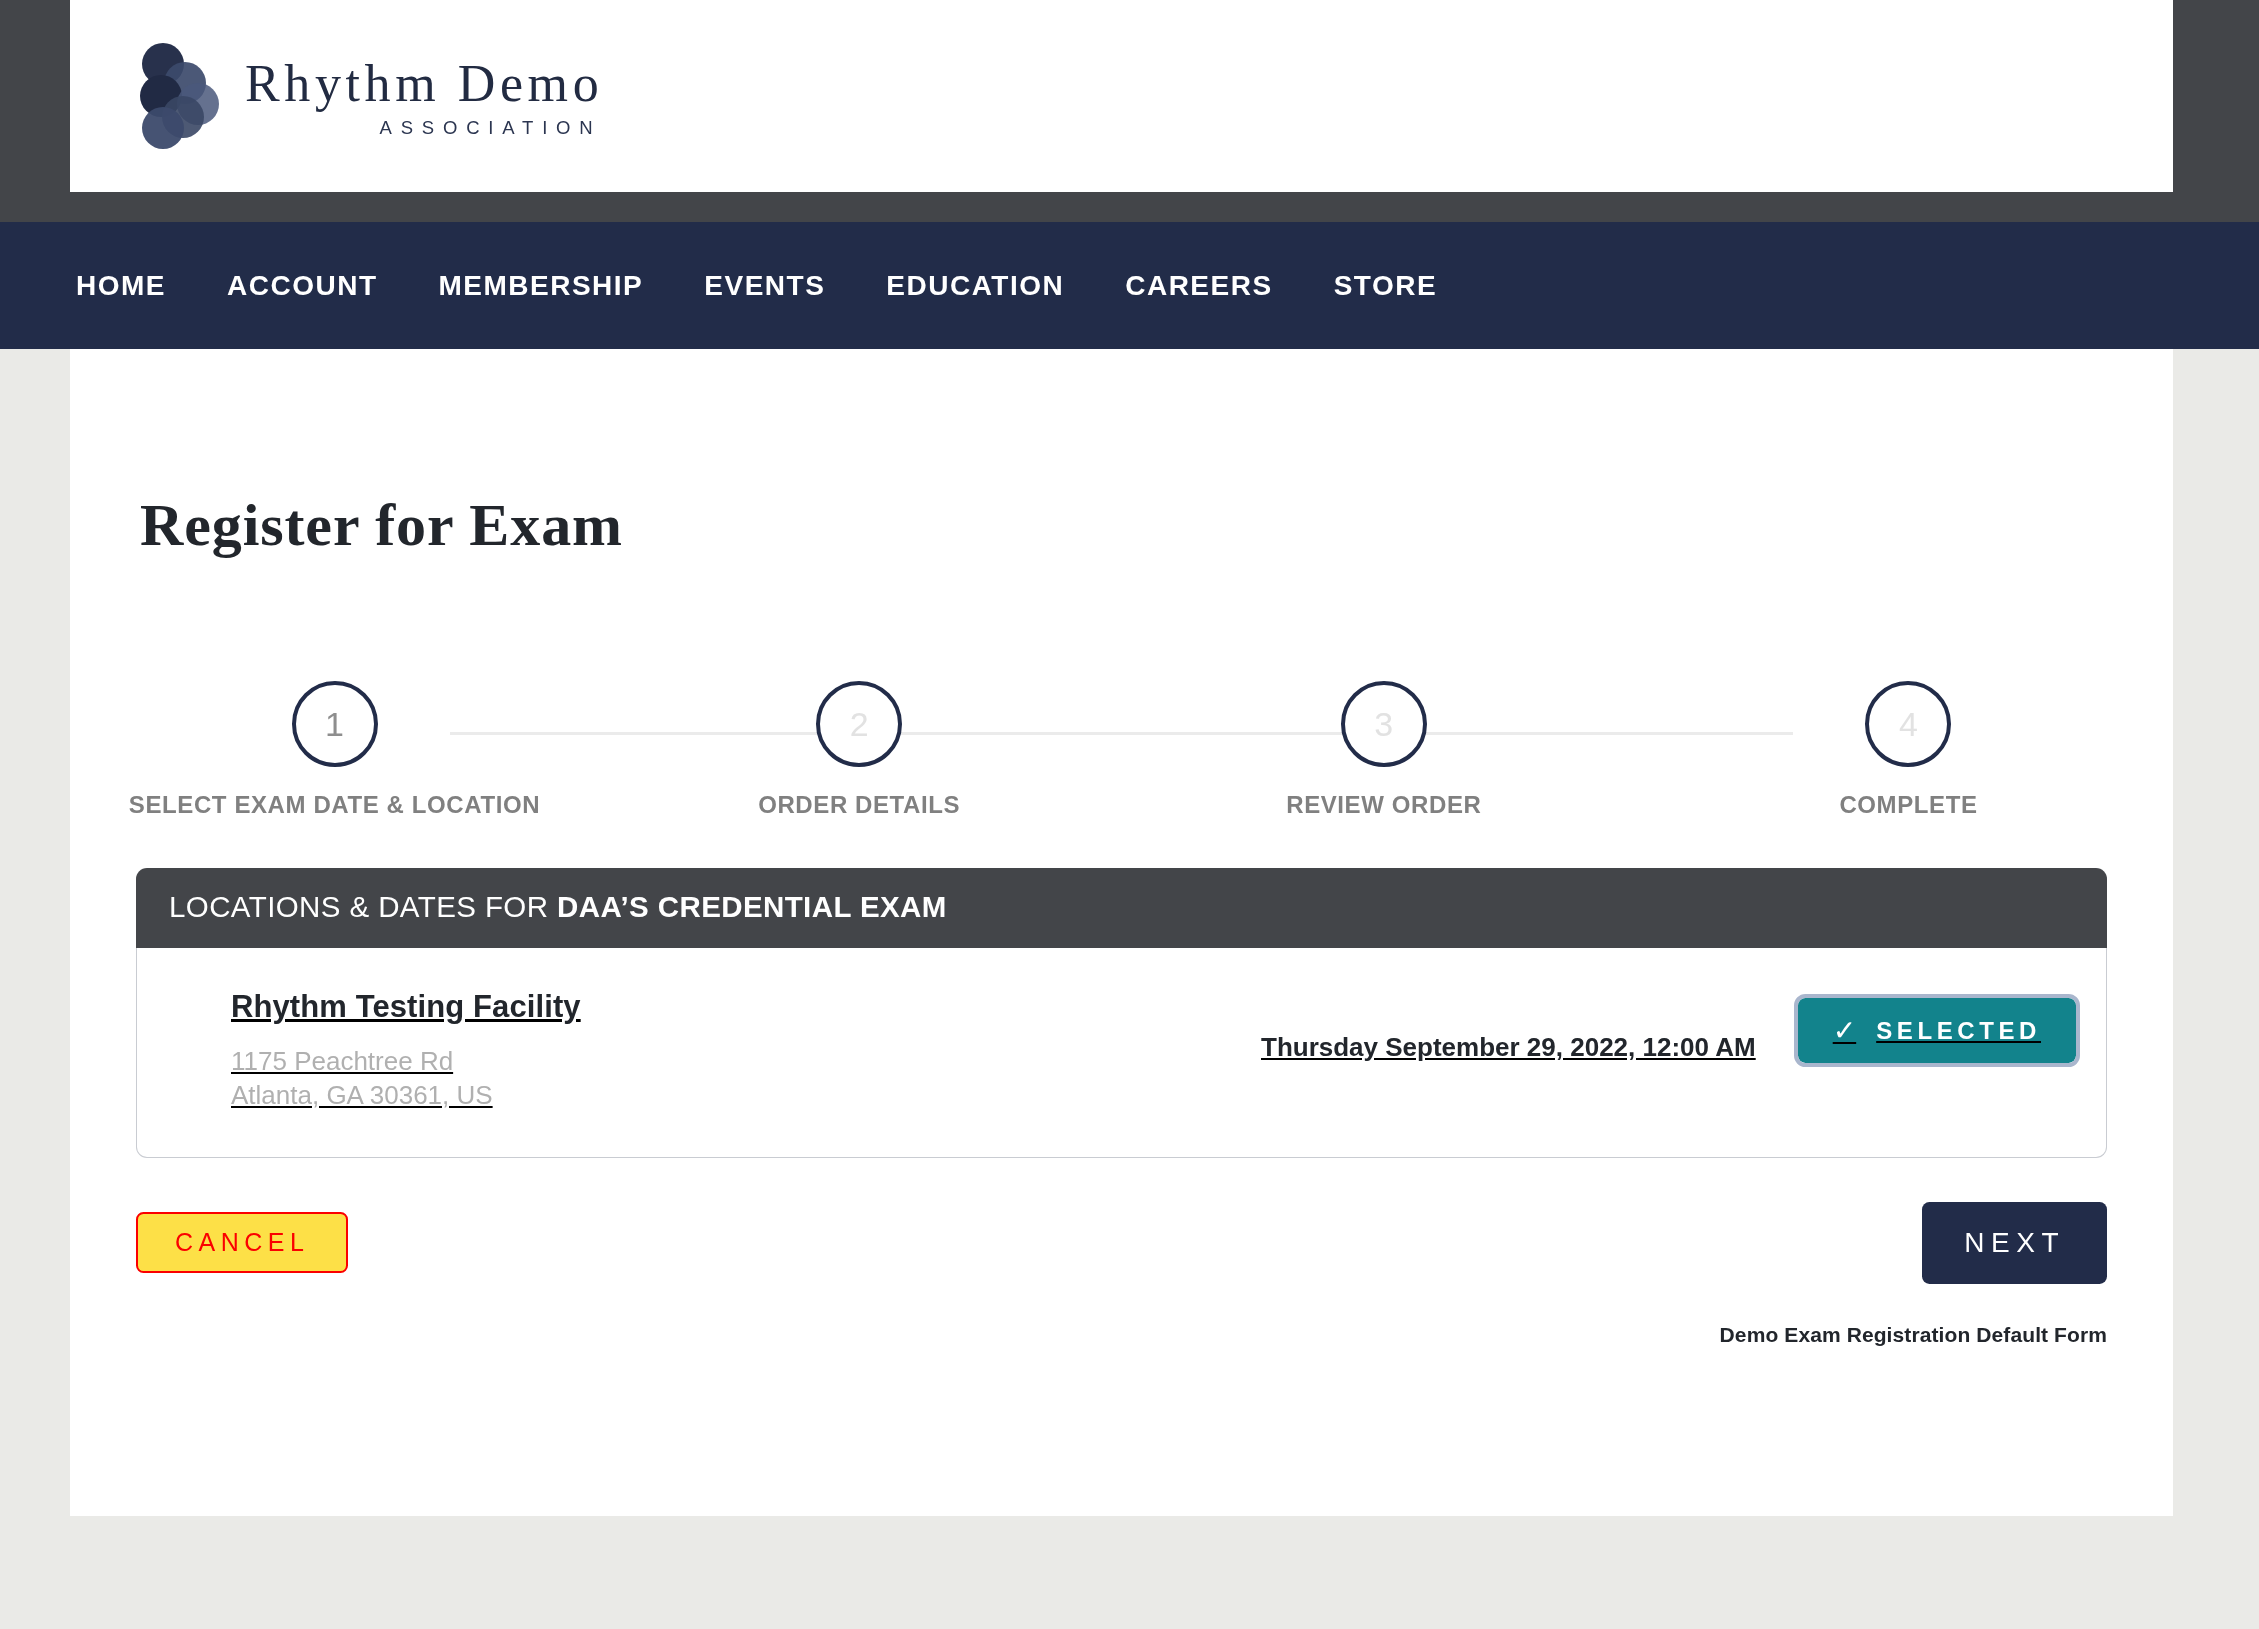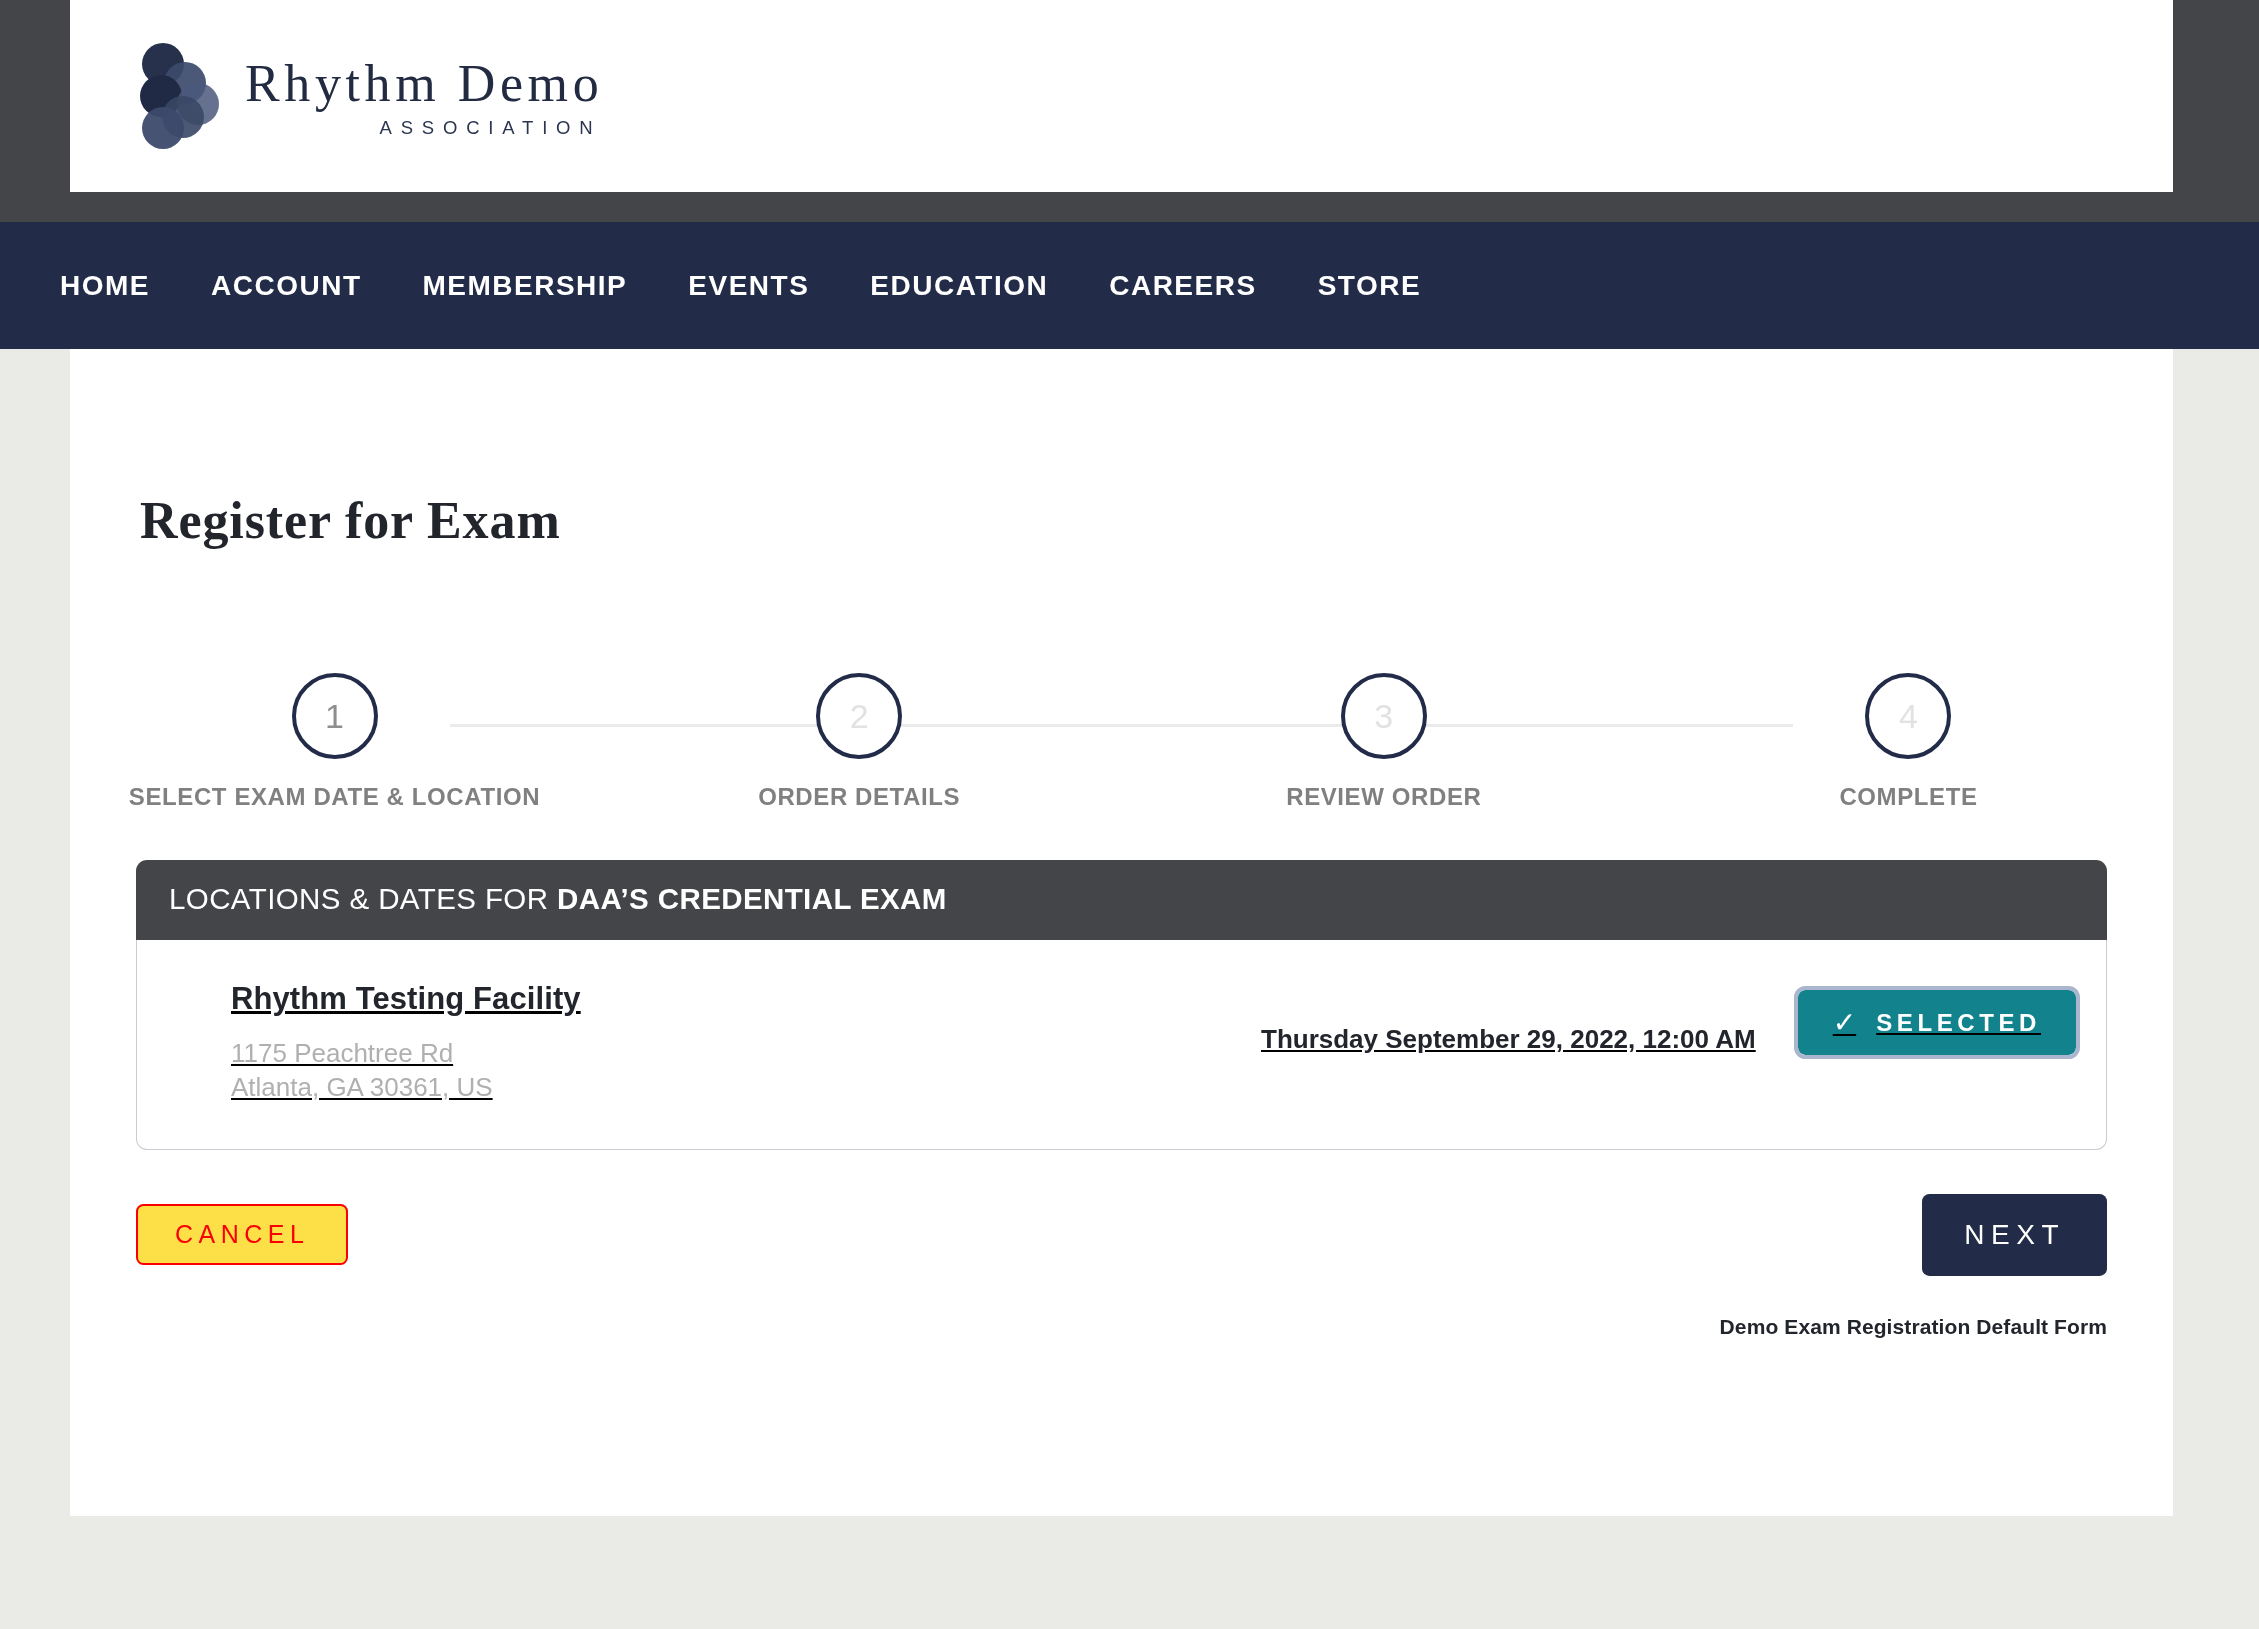--- a/index.html
+++ b/index.html
@@ -91,21 +91,21 @@
     top: 222px;
     width: 2259px;
     height: 127px;
     background: #222c49;
     display: flex;
     align-items: center;
   }
   .nav-inner {
     display: flex;
     align-items: center;
-    margin-left: 60px;
+    margin-left: 76px;
     gap: 0;
   }
   .nav-item {
     color: #ffffff;
     font-size: 28px;
     font-weight: 700;
     letter-spacing: 1.5px;
     padding: 9.2px 0;
     margin-right: 61px;
     cursor: pointer;
@@ -118,21 +118,21 @@
     position: absolute;
     left: 70px;
     top: 349px;
     width: 2103px;
     height: 1167px;
     background: #ffffff;
   }
 
   .page-title {
     font-family: "Liberation Serif", serif;
-    font-size: 52px;
+    font-size: 60px;
     color: #22262c;
     letter-spacing: 0.9px;
     margin: 146px 0 0 70px;
     line-height: 1;
   }
 
   
   .stepper {
     position: relative;
     margin: 126px 66px 0 66px;

